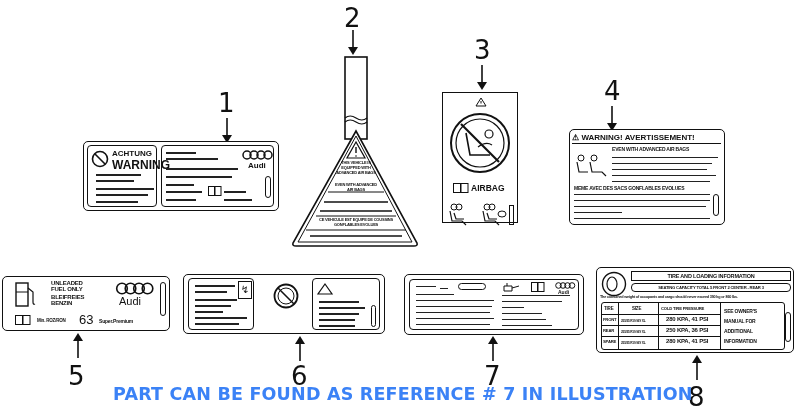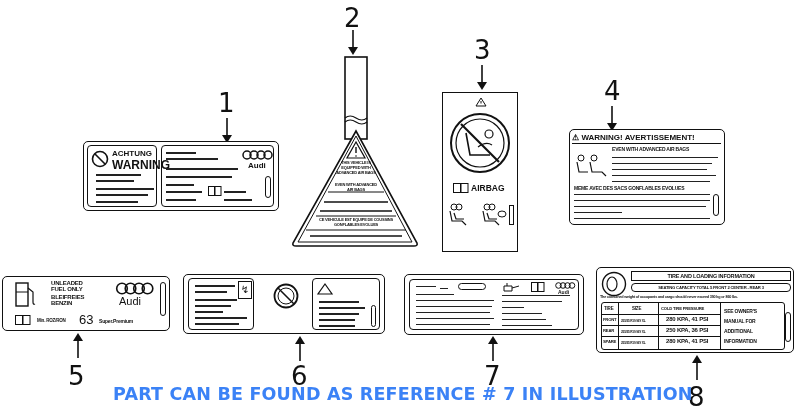--- a/index.html
+++ b/index.html
@@ -89,21 +89,21 @@
   <div class="abs tiny" style="left:42px;top:126px;width:48px;text-align:center;font-size:4px;line-height:5px;">EVEN WITH ADVANCED AIR BAGS</div>
   <div class="abs tiny" style="left:22px;top:161px;width:88px;text-align:center;font-size:4px;line-height:5px;">CE VEHICULE EST EQUIPE DE COUSSINS GONFLABLES EVOLUES</div>
 </div>
 
 <div class="num" style="left:474px;top:37px;">3</div>
 <svg style="left:475px;top:65px;" width="14" height="26">
     <line x1="7" y1="0" x2="7" y2="20" stroke="#111" stroke-width="1.6"></line>
     <polygon points="2,17 12,17 7,25" fill="#111"></polygon>
   </svg>
 
-<div class="abs" style="left:442px;top:92px;width:76px;height:160px;border:1.6px solid #111;box-sizing:border-box;background:#fff;">
+<div class="abs" style="left:442px;top:92px;width:76px;height:131px;border:1.6px solid #111;box-sizing:border-box;background:#fff;">
   <svg style="left:32px;top:4px;" width="12" height="10">
       <path d="M6 1 L11 9 L1 9 Z" fill="none" stroke="#111" stroke-width="1"></path>
       <line x1="6" y1="4" x2="6" y2="6.5" stroke="#111"></line>
     </svg>
   <svg style="left:5px;top:18px;" width="64" height="64">
     <circle cx="32" cy="32" r="29" fill="none" stroke="#111" stroke-width="2"></circle>
     <circle cx="32" cy="32" r="24" fill="none" stroke="#111" stroke-width="1.2"></circle>
     <path d="M18 22 L22 44 L42 44" fill="none" stroke="#111" stroke-width="1.6"></path>
     <circle cx="41" cy="23" r="4" fill="none" stroke="#111" stroke-width="1.2"></circle>
     <path d="M30 36 q8 -6 14 -2" fill="none" stroke="#111" stroke-width="1.2"></path>

